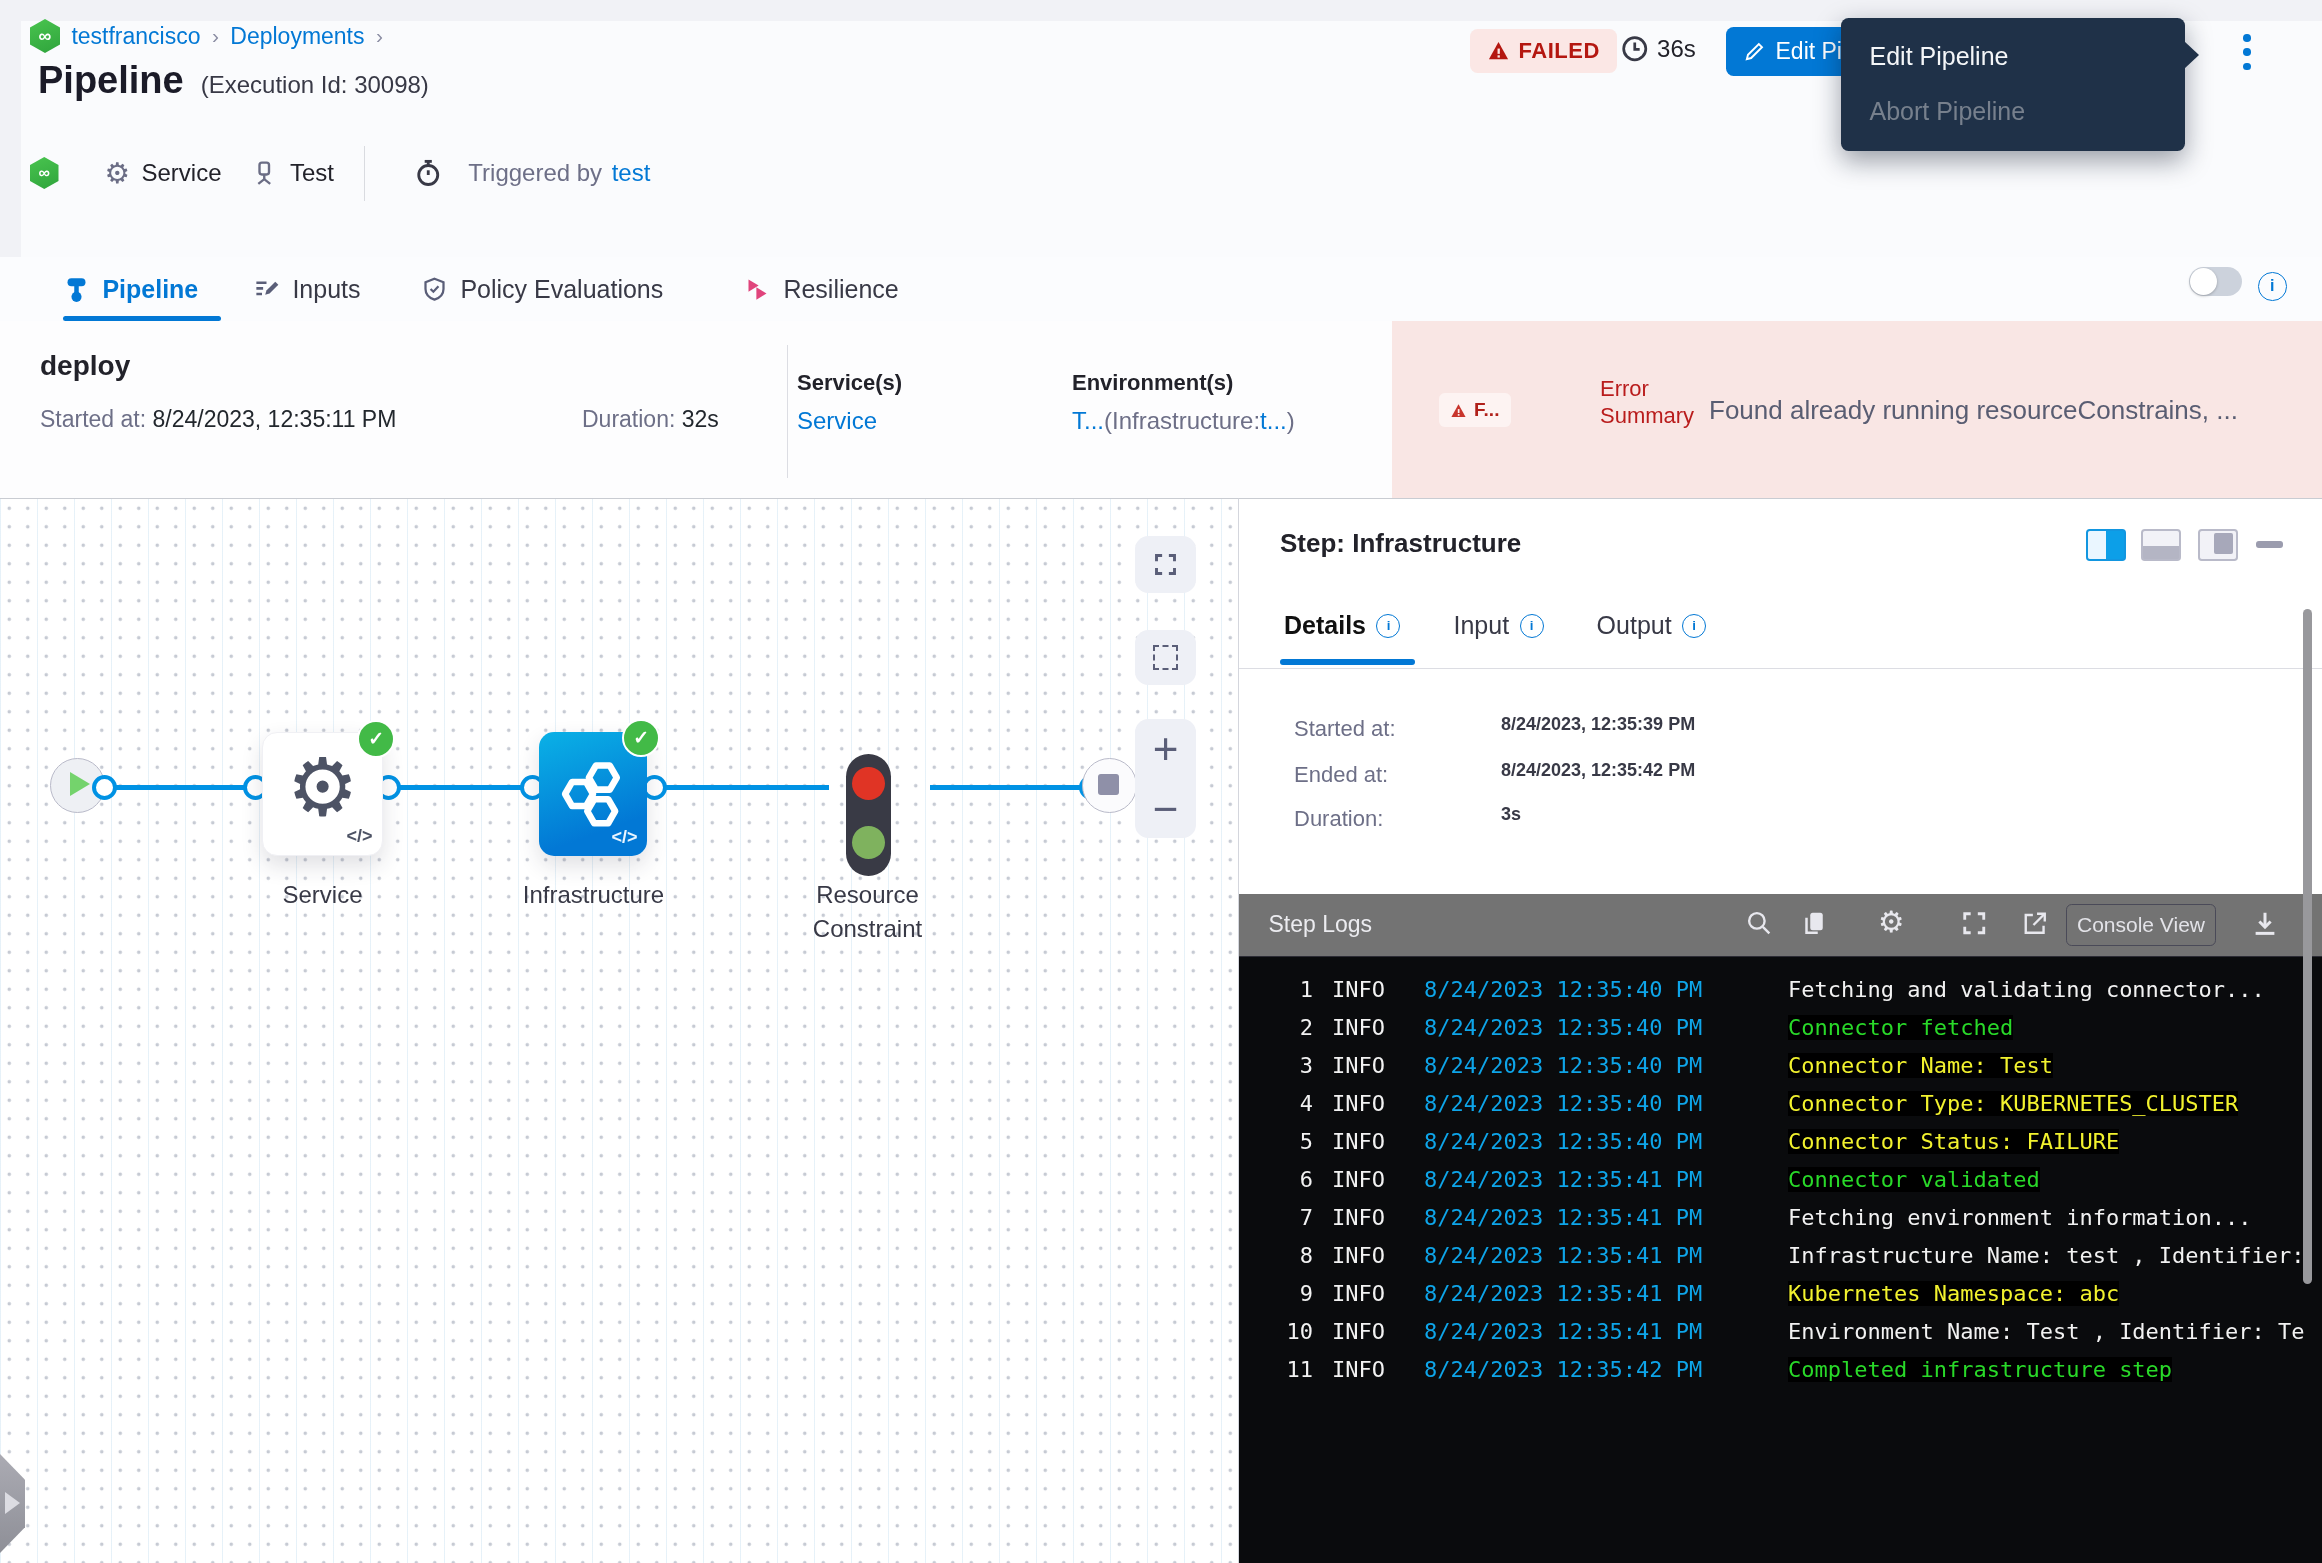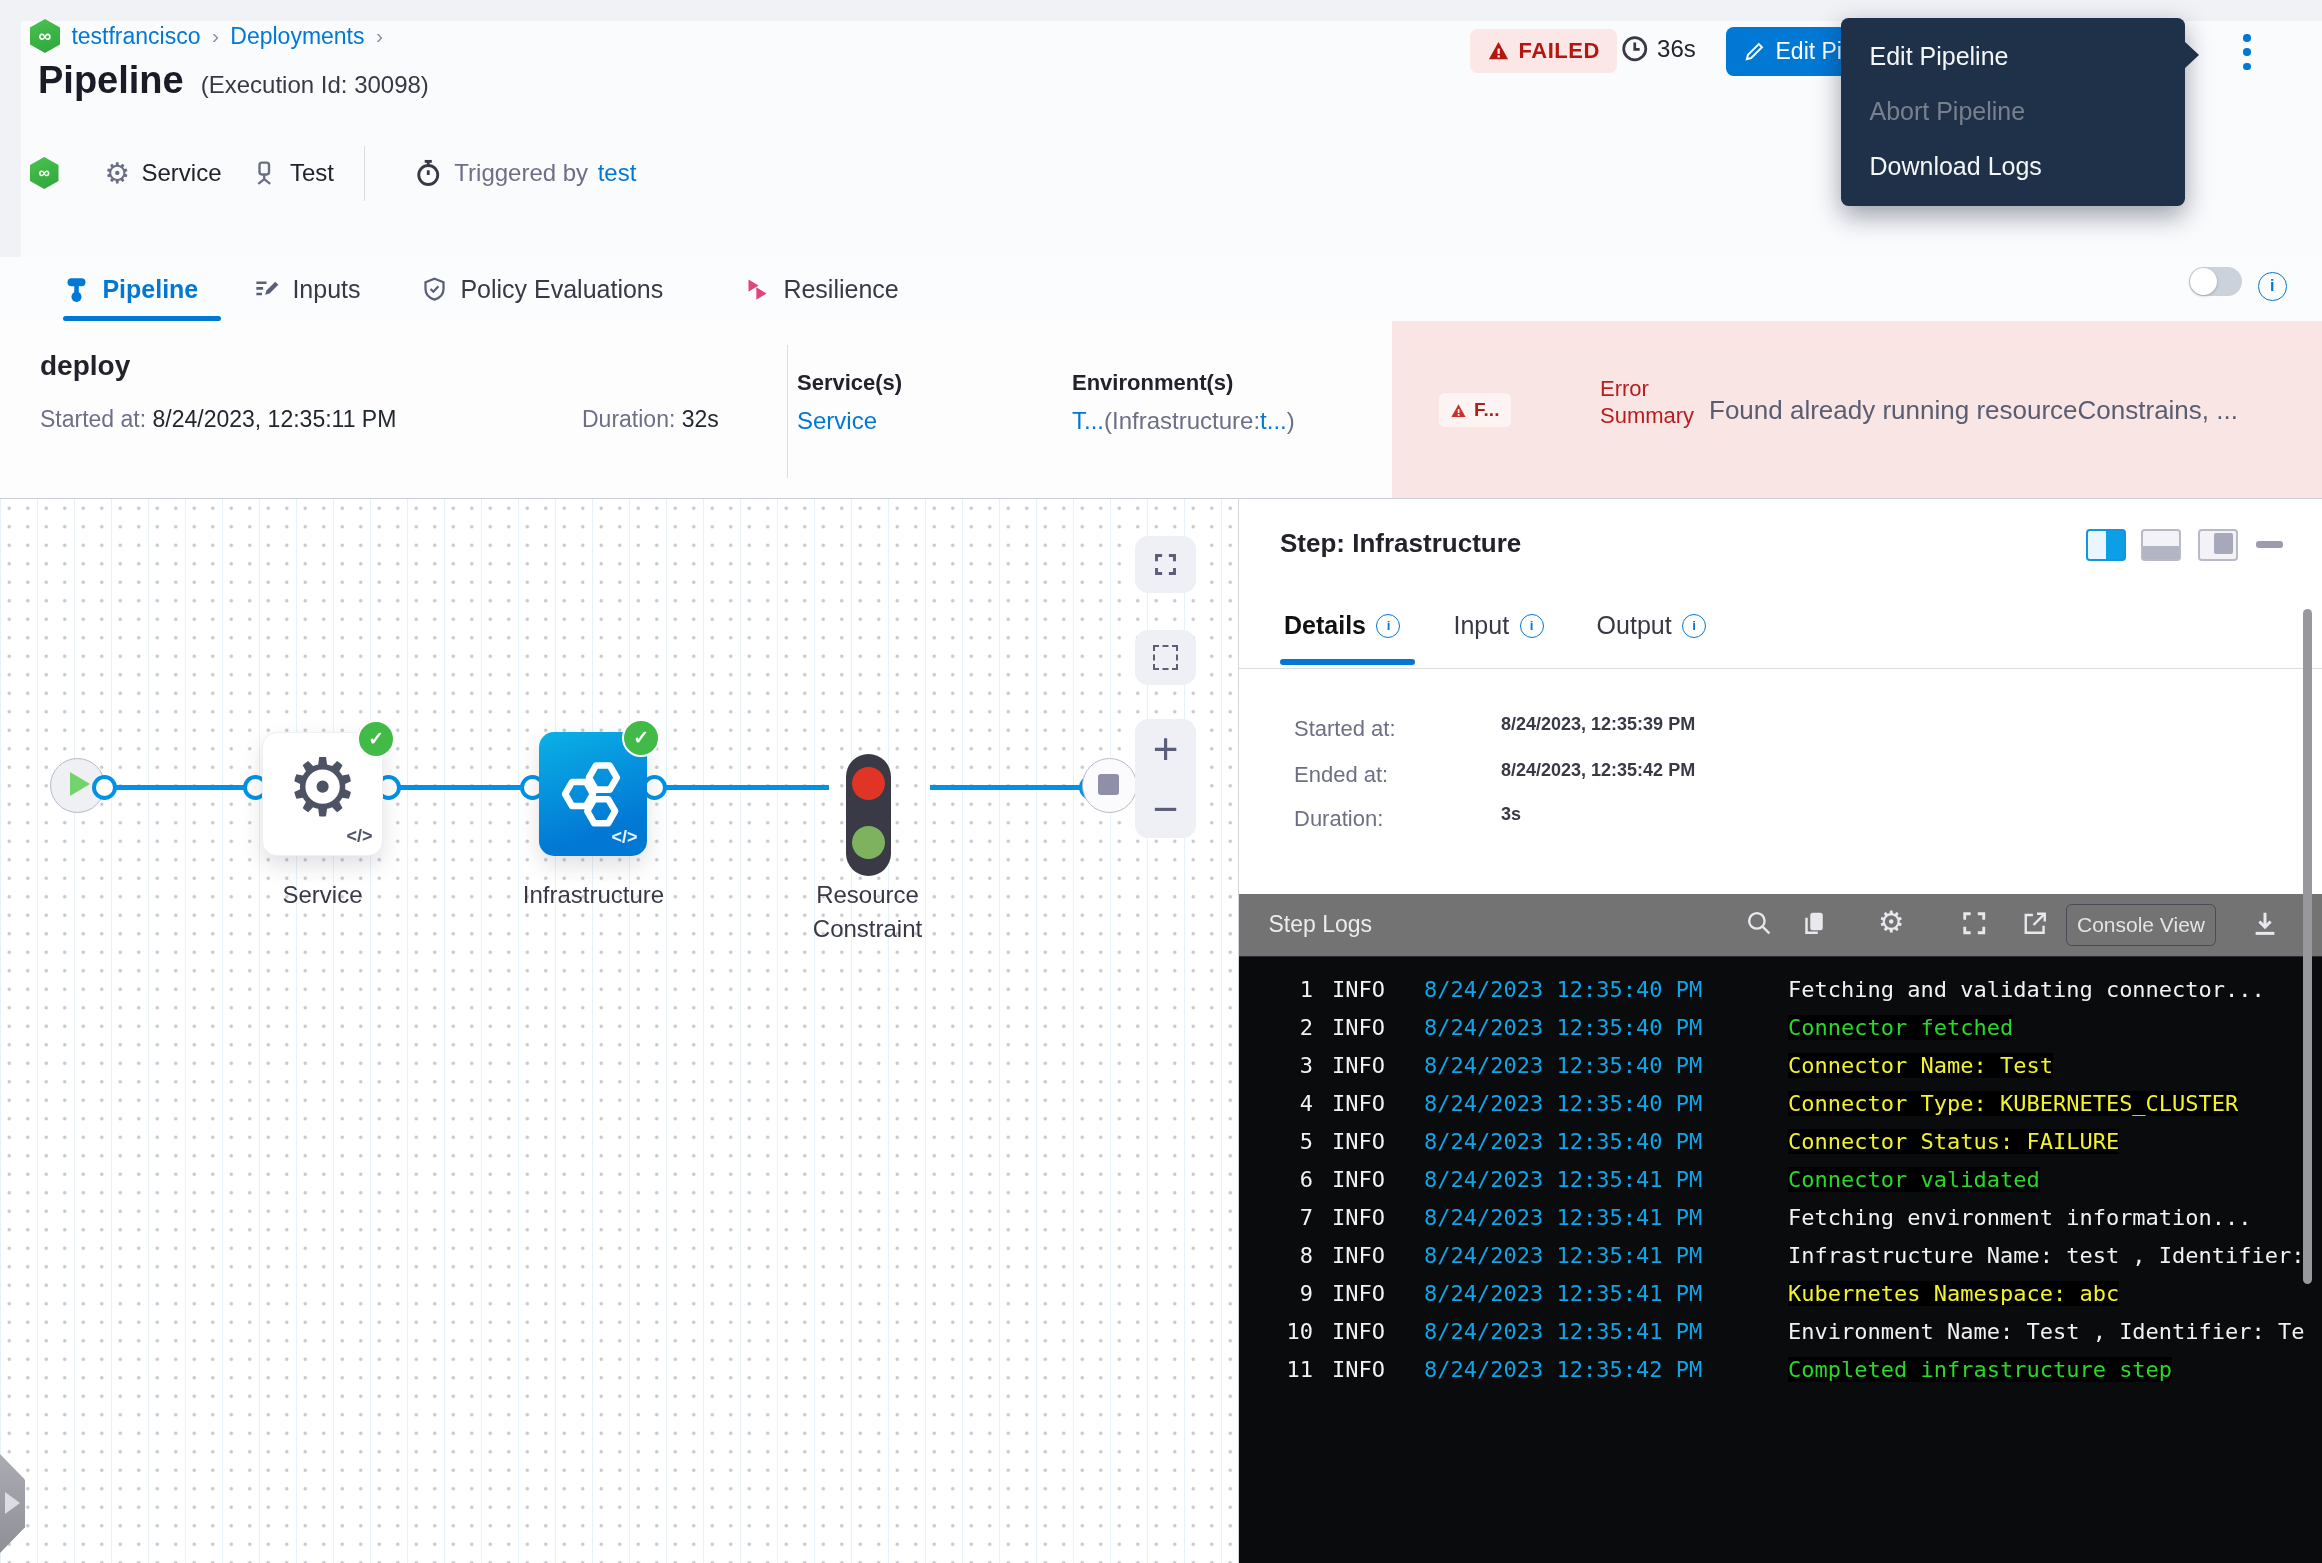--- a/index.html
+++ b/index.html
@@ -19,21 +19,21 @@
   .crumb-link{color:#0278d5;cursor:pointer;}
   .crumb-sep{color:#8b8da3;font-size:21px;}
   .title-row{left:38px;top:59px;display:flex;align-items:baseline;gap:17px;}
   .page-title{font-size:38px;font-weight:bold;color:#1b1b28;}
   .exec-id{font-size:24px;color:#383946;}
   .meta-row{left:30px;top:150px;height:46px;display:flex;align-items:center;font-size:24px;}
   .meta-gear{font-size:28.5px;color:#6b6d85;margin-left:46px;margin-right:11.4px;}
   .meta-label{color:#22222a;}
   .meta-ico{color:#6b6d85;margin-left:28.5px;margin-right:11.4px;display:inline-flex;}
   .meta-divider{width:1px;height:55px;background:#d9dbe0;margin:0 21px 0 30px;}
-  .trig-label{color:#6d6f87;margin-left:0;}
+  .trig-label{color:#6d6f87;margin-left:14px;}
   .trig-user{color:#0278d5;margin-left:9.5px;}
 
   
   .failed-badge{left:1470px;top:28.5px;height:44px;padding:0 17px;border-radius:7.6px;background:#fbe7e5;
                 display:flex;align-items:center;gap:8.6px;}
   .failed-badge span{color:#b41710;font-weight:bold;font-size:22px;letter-spacing:0.5px;}
   .warn-tri{display:inline-flex;color:#c8342c;}
   .clock-group{left:1620px;top:34px;display:flex;align-items:center;gap:7.6px;font-size:24px;color:#22222a;}
   .clock-ico{display:inline-flex;color:#383946;}
   .edit-btn{left:1726px;top:27px;width:190px;height:49px;border-radius:7.6px;background:#0278d5;color:#fff;
@@ -236,21 +236,20 @@
 
   <div class="abs menu">
     <div class="menu-notch"></div>
 
       <div class="menu-item enabled">Edit Pipeline</div>
 
 
       <div class="menu-item disabled">Abort Pipeline</div>
 
 
-      <div class="menu-item enabled">Download Logs</div>
     </div>
 
   <div class="abs tabs-bar">
     <div class="tab active" style="left:63px;">
       <span class="tab-ico">
         <svg width="27" height="27" viewBox="0 0 24 24" fill="#0278d5">
             <rect x="4" y="2" width="16" height="7" rx="3.5"></rect>
             <rect x="10" y="8" width="4" height="7"></rect>
             <circle cx="12" cy="18.5" r="4.5"></circle>
           </svg>

